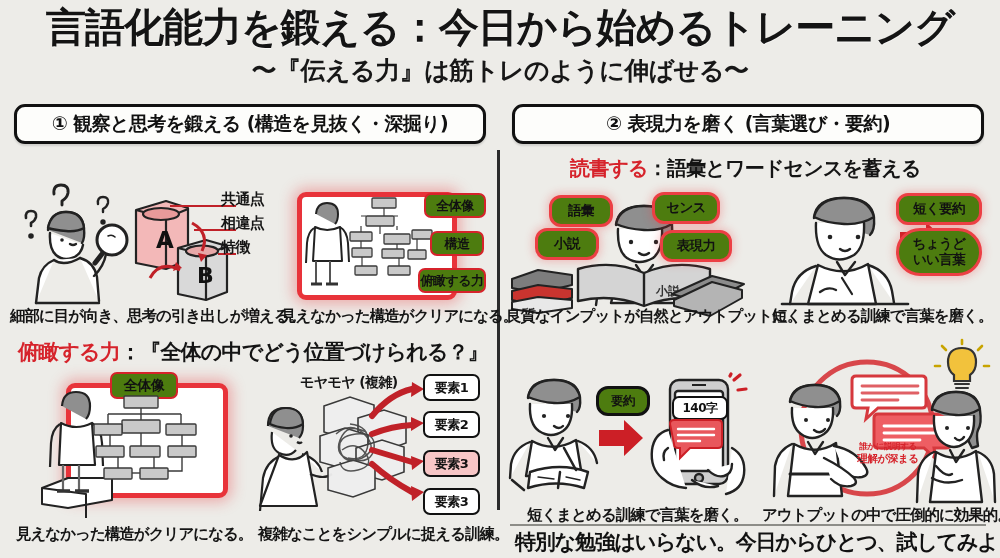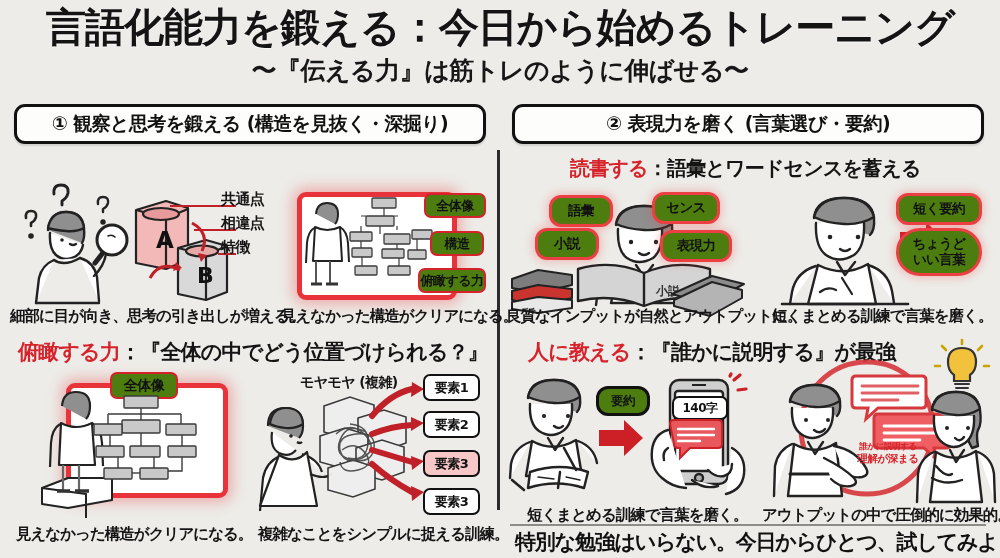--- a/index.html
+++ b/index.html
@@ -104,23 +104,20 @@
   <div class="pill" id="pill-left">① 観察と思考を鍛える (構造を見抜く・深掘り)</div>
   <div class="pill" id="pill-right">② 表現力を磨く (言葉選び・要約)</div>
 
   <div class="vdiv"></div>
 
   <div class="headline" id="hl-2">
     <span class="red">俯瞰する力</span><span class="blk">：『全体の中でどう位置づけられる？』</span>
   </div>
   <div class="headline" id="hl-3">
     <span class="red">読書する</span><span class="blk">：語彙とワードセンスを蓄える</span>
-  </div>
-  <div class="headline" id="hl-4">
-    <span class="red">人に教える</span><span class="blk">：『誰かに説明する』が最強</span>
   </div>
 
   <svg class="art" style="left:10px;top:178px;" width="130" height="125" viewBox="0 0 130 125">
     <g fill="none" stroke="#222" stroke-width="2.4" stroke-linecap="round" stroke-linejoin="round">
 
       <path d="M16 40 q-1-7 5-7 q6 0 5 6 q-1 4 -5 6 l0 3" stroke-width="2.6"></path>
       <circle cx="21" cy="58" r="1.6" fill="#222"></circle>
       <path d="M44 16 q-1-9 7-9 q8 0 7 8 q-1 5 -6 8 l0 4" stroke-width="2.9"></path>
       <circle cx="51" cy="38" r="1.9" fill="#222"></circle>
       <path d="M88 26 q-1-7 5-7 q6 0 5 6 q-1 4 -5 6 l0 3"></path>

